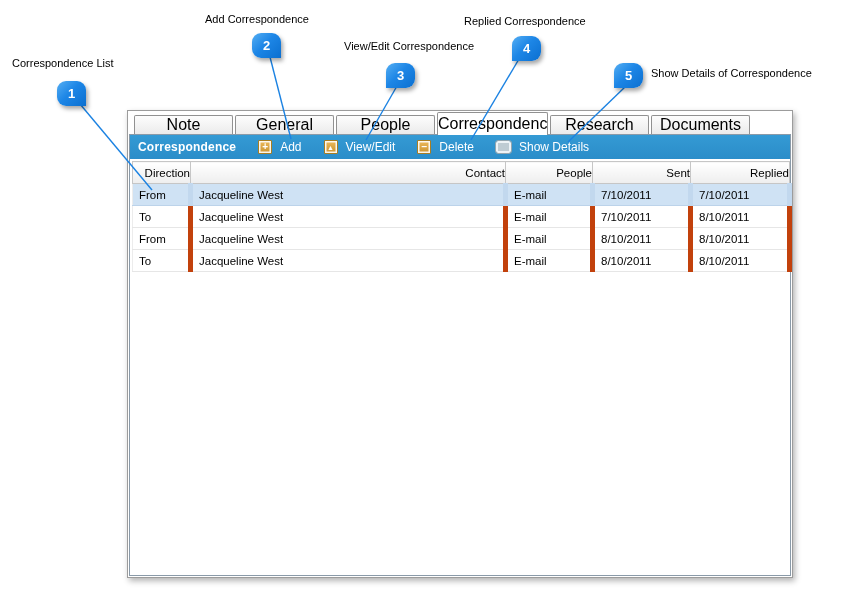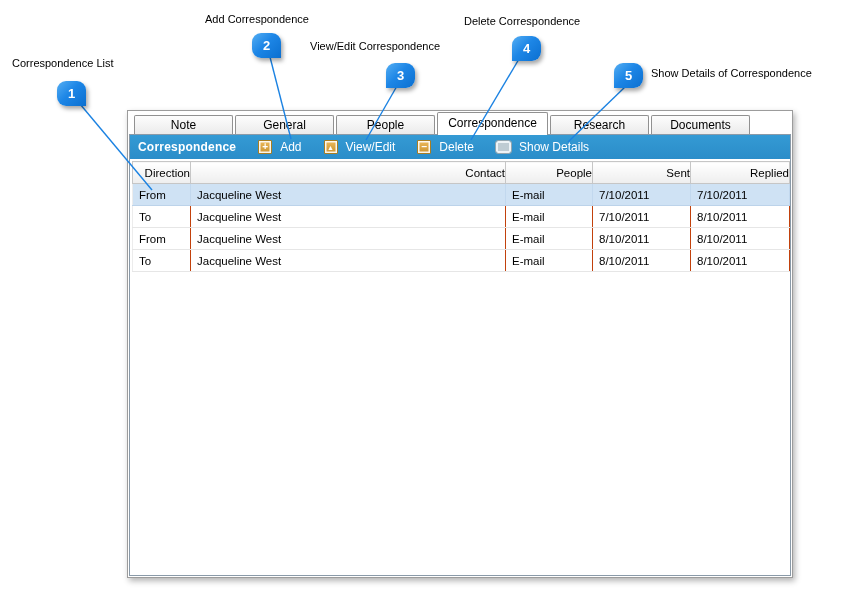--- a/index.html
+++ b/index.html
@@ -58,21 +58,21 @@
     align-items: flex-end;
     height: 22px;
     padding-left: 5px;
     position: relative;
     z-index: 2;
   }
   .tab {
     width: 99px; height: 19px;
     line-height: 18px;
     text-align: center;
-    font-size: 12px;
+    font-size: 16px;
     color: #000;
     background: linear-gradient(#fdfdfd, #ebebeb);
     border: 1px solid #919191;
     border-bottom: none;
     border-radius: 2px 2px 0 0;
     margin-right: 2px;
     overflow: hidden;
     white-space: nowrap;
   }
   .tab.active {
@@ -136,21 +136,21 @@
     font-weight: normal;
     text-align: right;
     background: linear-gradient(#ffffff, #eeeeee);
     border: 1px solid #c6c6c6;
     padding: 0;
     overflow: hidden;
   }
   table.grid td {
     height: 22px;
     padding: 0 0 0 6px;
-    border-right: 1px solid #c2410c;
+    border-right: 5px solid #c2410c;
     border-bottom: 1px solid #e6e6e6;
     text-align: left;
     overflow: hidden;
     white-space: nowrap;
   }
   table.grid td:first-child { border-left: 1px solid #ececec; }
   table.grid tr.selected td { background: #cfe2f4; border-bottom-color: #bcd3ea; border-right-color: #c2d8ee; }
   .col-direction { width: 58px; }
   .col-contact  { width: 315px; }
   .col-method   { width: 87px; }
@@ -163,22 +163,22 @@
 <svg id="connector-lines">
   <line x1="80" y1="104" x2="152" y2="190" stroke="#1b82e2" stroke-width="1.4"></line>
   <line x1="270" y1="57" x2="291" y2="139" stroke="#1b82e2" stroke-width="1.4"></line>
   <line x1="397" y1="86" x2="366" y2="140" stroke="#1b82e2" stroke-width="1.4"></line>
   <line x1="519" y1="59" x2="471" y2="140" stroke="#1b82e2" stroke-width="1.4"></line>
   <line x1="625" y1="87" x2="568" y2="142" stroke="#1b82e2" stroke-width="1.4"></line>
 </svg>
 
 <div class="callout-label" style="left:12px;  top:57px;">Correspondence List</div>
 <div class="callout-label" style="left:205px; top:13px;">Add Correspondence</div>
-<div class="callout-label" style="left:310px; top:40px;">View/Edit Correspondence</div>
-<div class="callout-label" style="left:464px; top:15px;">Delete Correspondence</div>
+<div class="callout-label" style="left:344px; top:40px;">View/Edit Correspondence</div>
+<div class="callout-label" style="left:464px; top:15px;">Replied Correspondence</div>
 <div class="callout-label" style="left:651px; top:67px;text-align:right;">Show Details of Correspondence</div>
 
 <div class="balloon tail-br" style="left:57px;  top:81px;">1</div>
 <div class="balloon tail-br" style="left:252px; top:33px;">2</div>
 <div class="balloon tail-bl" style="left:386px; top:63px;">3</div>
 <div class="balloon tail-bl" style="left:512px; top:36px;">4</div>
 <div class="balloon tail-bl" style="left:614px; top:63px;">5</div>
 
 <div class="window">
 

